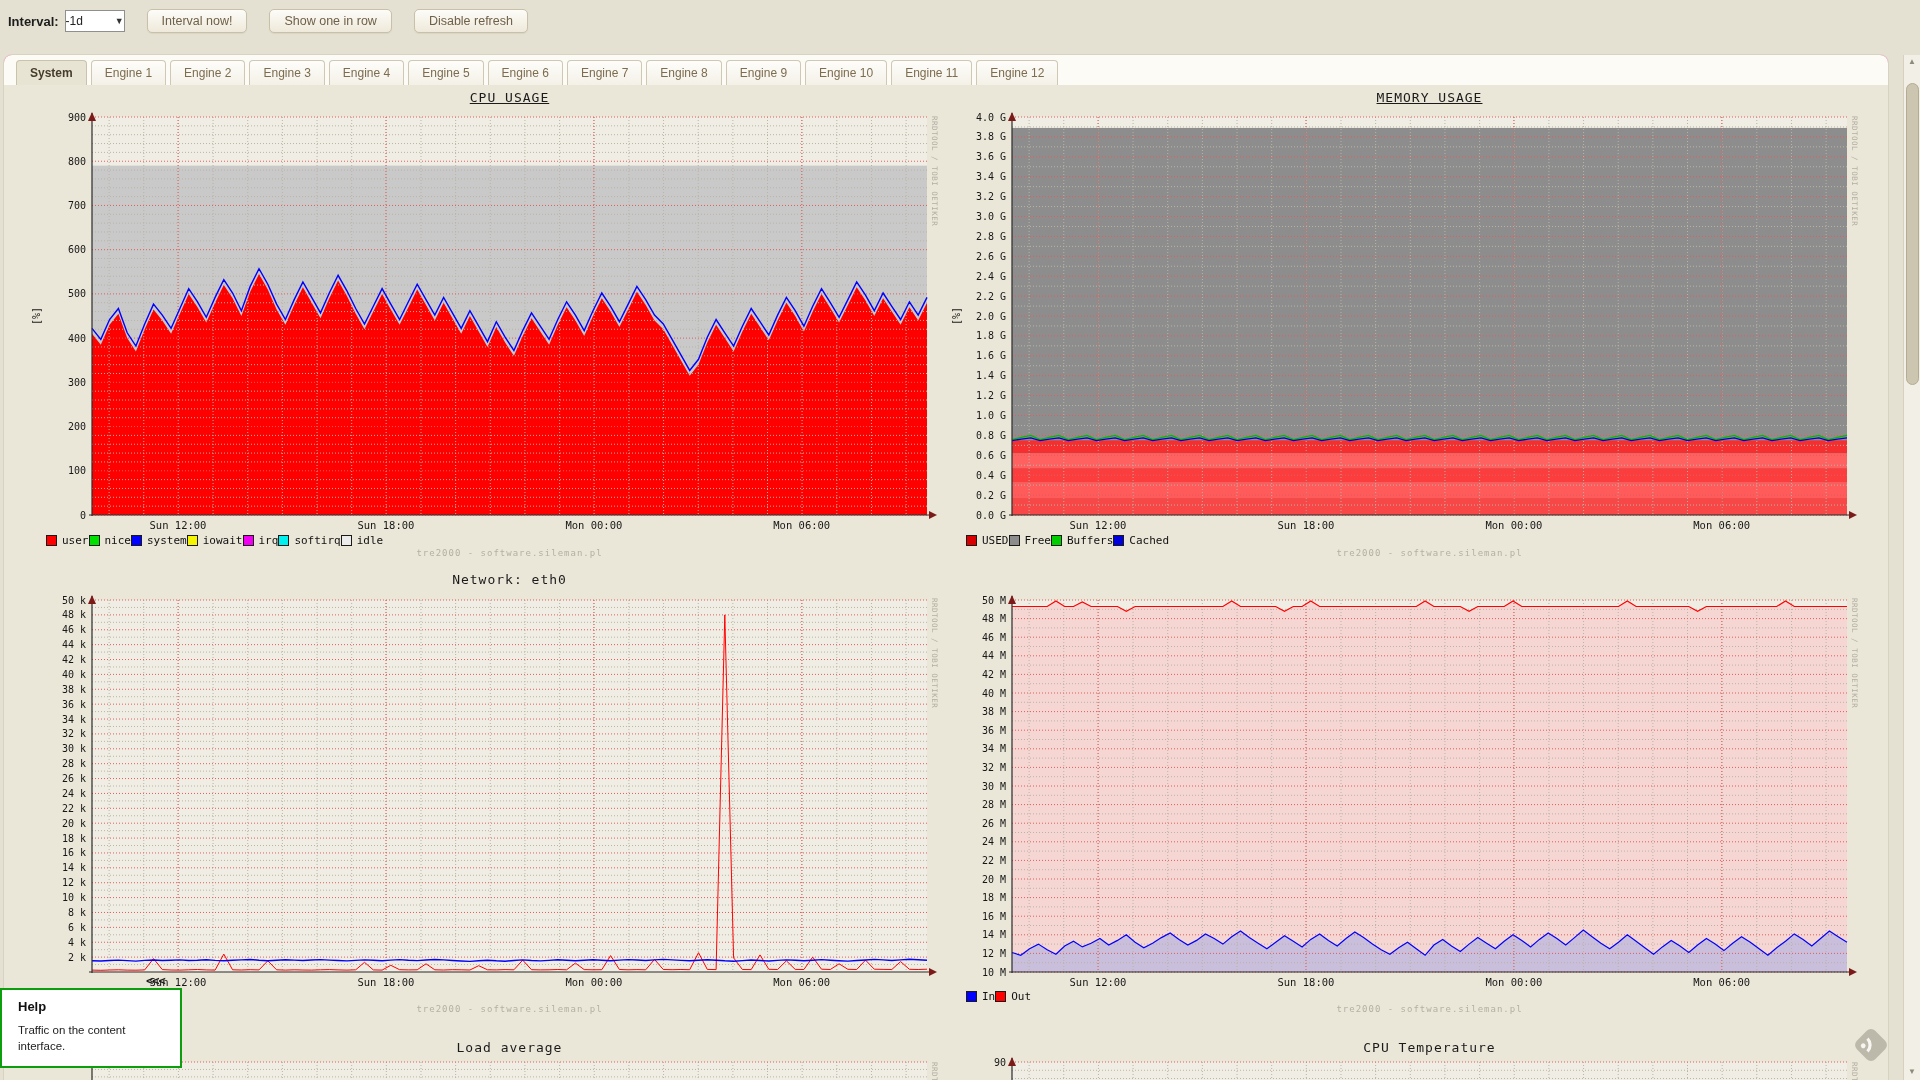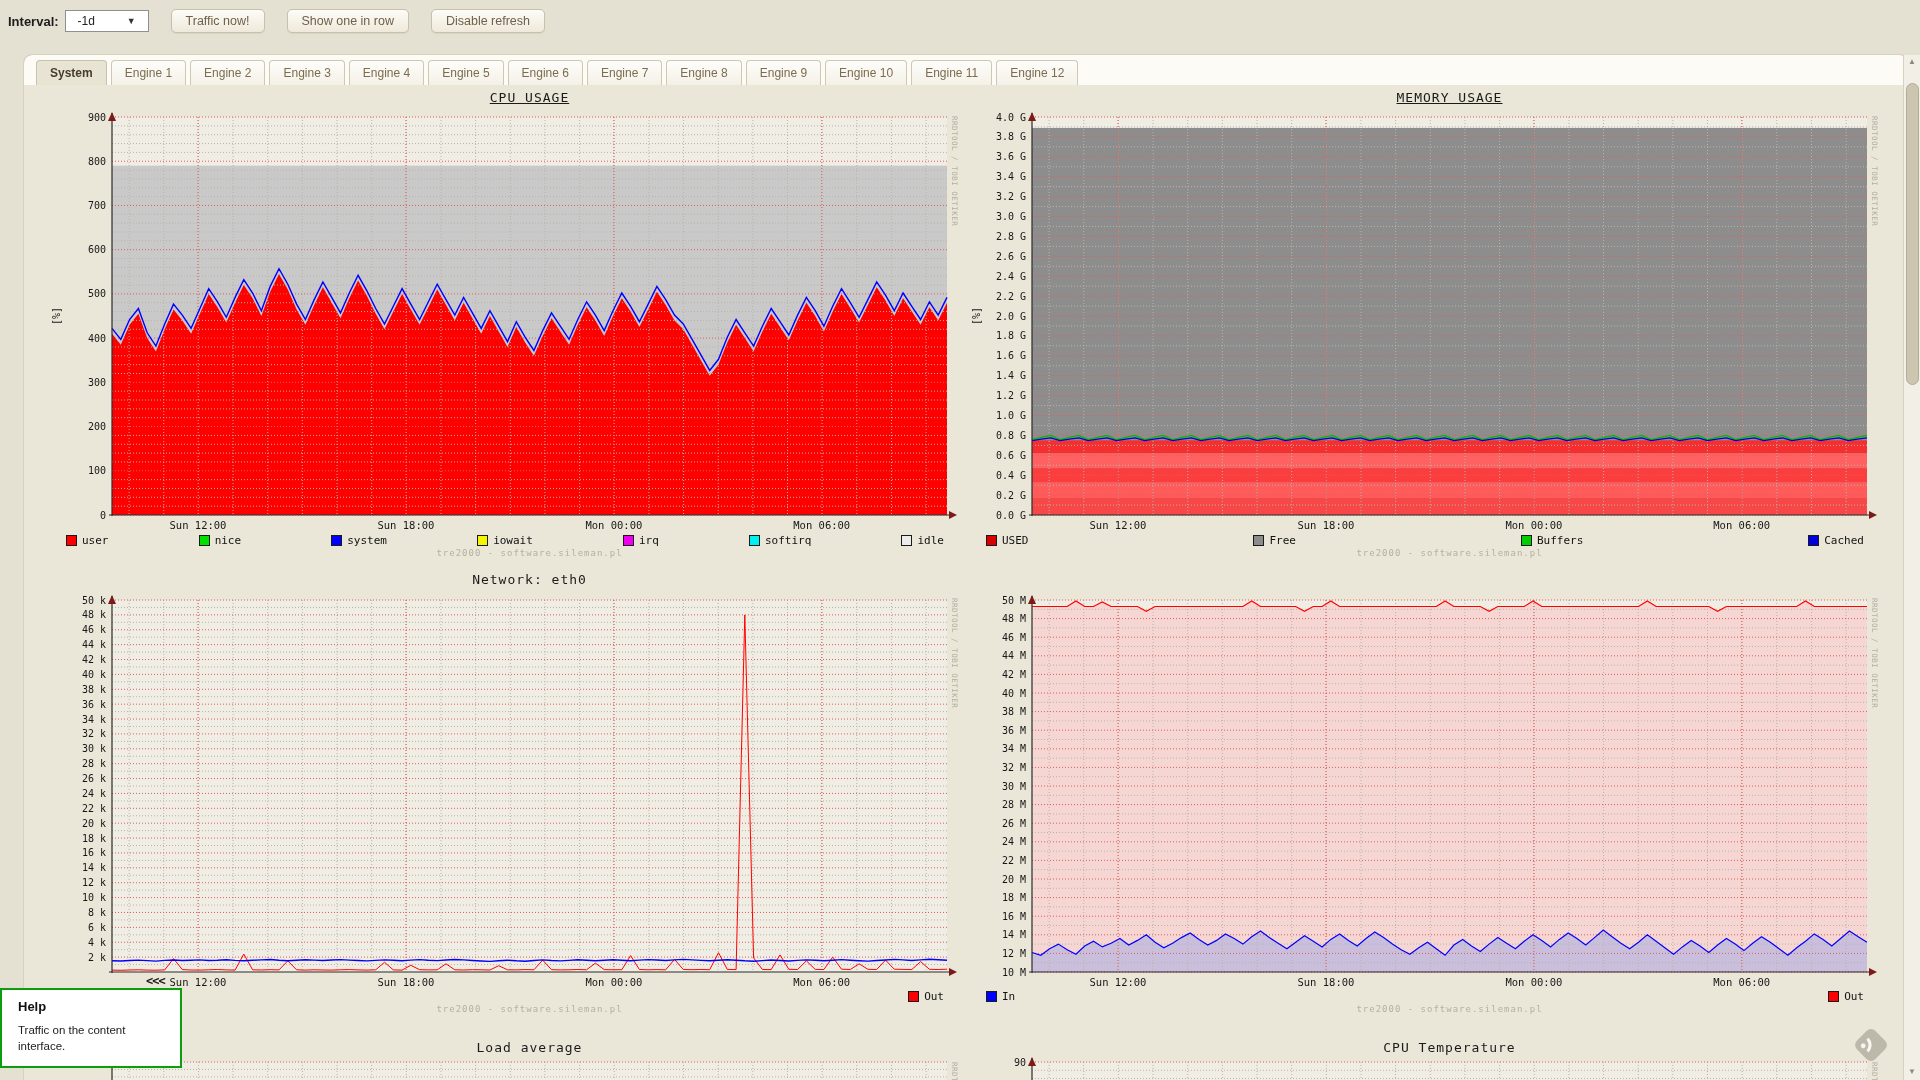--- a/index.html
+++ b/index.html
@@ -2,48 +2,48 @@
 <html><head>
 <meta charset="utf-8">
 <style>
   html,body{margin:0;padding:0;}
   body{width:1920px;height:1080px;overflow:hidden;position:relative;background:#e5e1d2;
        font-family:"Liberation Sans","DejaVu Sans",sans-serif;}
   
   .topbar{position:absolute;top:8px;left:8px;height:26px;display:flex;align-items:center;}
   .intlbl{font-weight:bold;font-size:13px;color:#1c1c1c;margin-right:6px;}
   .select{width:58px;height:20px;background:#fff;border:1px solid #8f8f8f;display:flex;align-items:center;
-          justify-content:space-between;padding:0 12px;font-size:12px;color:#222;cursor:default;}
+          justify-content:space-between;padding:0 0;font-size:12px;color:#222;cursor:default;}
   .select .car{font-size:9px;color:#333;}
   .tbtn{margin-left:22px;height:24px;padding:0 14px;border:1px solid #c8c0a8;border-radius:5px;
         background:linear-gradient(#fdfcf8,#eee9da);color:#6f6049;font-size:12.5px;
         font-family:"Liberation Sans",sans-serif;cursor:pointer;box-shadow:0 1px 1px rgba(0,0,0,0.06);}
   
-  .panel{position:absolute;left:24px;top:55px;width:1884px;height:1025px;background:#ec4899;
+  .panel{position:absolute;left:4px;top:55px;width:1884px;height:1025px;background:#ec4899;
          border-radius:8px 8px 0 0;box-shadow:0 0 0 1px #d8d2c0;}
   .tabs{position:absolute;top:0;left:0;right:0;height:30px;background:#fcfbf6;border-radius:8px 8px 0 0;
         display:flex;gap:4px;padding:5px 0 0 12px;box-sizing:border-box;}
   .tab{height:25px;line-height:25px;padding:0 13px;font-size:12px;color:#7c6c50;background:linear-gradient(#fefdfa,#f3f0e6);
        border:1px solid #cfc8b4;border-bottom:none;border-radius:4px 4px 0 0;cursor:pointer;white-space:nowrap;}
   .tab.active{background:#e8e4d4;color:#463c2b;font-weight:bold;border-color:#c9c2ac;}
   .charts{position:absolute;top:30px;left:0;right:0;bottom:0;background:#eae6d8;}
   
   .chart{position:absolute;width:920px;height:472px;font-family:"DejaVu Sans Mono","Liberation Mono",monospace;}
   .c1{left:20px;top:3px;}   .c2{left:940px;top:3px;}
   .c3{left:20px;top:475px;} .c4{left:940px;top:475px;}
   .c5{left:20px;top:947px;height:200px;} .c6{left:940px;top:947px;height:200px;}
   .chart-title{position:absolute;left:68px;width:835px;text-align:center;font-size:13px;color:#1b1b1b;letter-spacing:1px;}
   .c1 .chart-title,.c2 .chart-title{top:2px;text-decoration:underline;}
   .c3 .chart-title,.c4 .chart-title{top:12px;}
   .c5 .chart-title,.c6 .chart-title{top:8px;}
   .chart svg{position:absolute;left:0;font-family:"DejaVu Sans Mono","Liberation Mono",monospace;}
   .c1 svg,.c2 svg{top:23px;}
   .c3 svg,.c4 svg{top:34px;}
   .c5 svg,.c6 svg{top:24px;}
-  .chart-legend{position:absolute;left:22px;width:878px;display:flex;justify-content:space-between;font-size:11px;color:#111;}
+  .chart-legend{position:absolute;left:22px;width:878px;display:flex;font-size:11px;color:#111;}
   .c1 .chart-legend,.c2 .chart-legend{top:446px;}
   .c3 .chart-legend,.c4 .chart-legend{top:430px;}
   .leg{display:flex;align-items:center;}
   .sq{display:inline-block;width:9px;height:9px;border:1px solid #1a1a1a;margin-right:5px;}
   .chart-watermark{position:absolute;left:68px;width:835px;text-align:center;font-size:9px;color:#b4b0a3;letter-spacing:1px;}
   .c1 .chart-watermark,.c2 .chart-watermark{top:460px;}
   .c3 .chart-watermark,.c4 .chart-watermark{top:444px;}
   .vwm{position:absolute;left:906px;writing-mode:vertical-rl;font-size:7.5px;letter-spacing:0.5px;color:#b2ae a1;color:#b2aea1;height:220px;}
   .c1 .vwm,.c2 .vwm{top:28px;}
   .c3 .vwm,.c4 .vwm{top:38px;}
@@ -65,21 +65,21 @@
 </style>
 </head>
 <body>
 
 <div class="topbar">
   <span class="intlbl">Interval:</span>
   <div class="select">
     <span>-1d</span>
     <span class="car">▼</span>
   </div>
-  <button class="tbtn">Traffic now!</button>
+  <button class="tbtn">Interval now!</button>
   <button class="tbtn">Show one in row</button>
   <button class="tbtn">Disable refresh</button>
 </div>
 
 <div class="panel">
   <div class="tabs" id="tabbar">
       <div class="tab active">System</div>
       <div class="tab">Engine 1</div>
       <div class="tab">Engine 2</div>
       <div class="tab">Engine 3</div>

